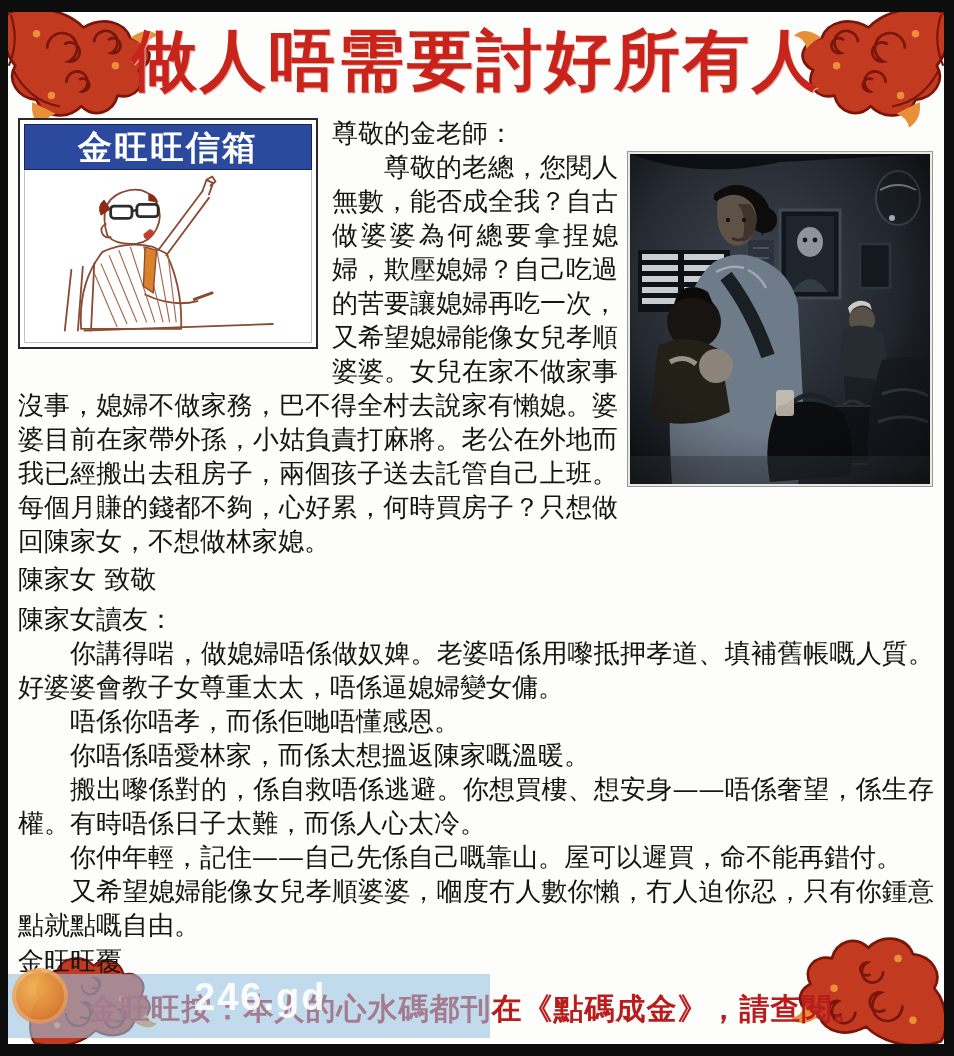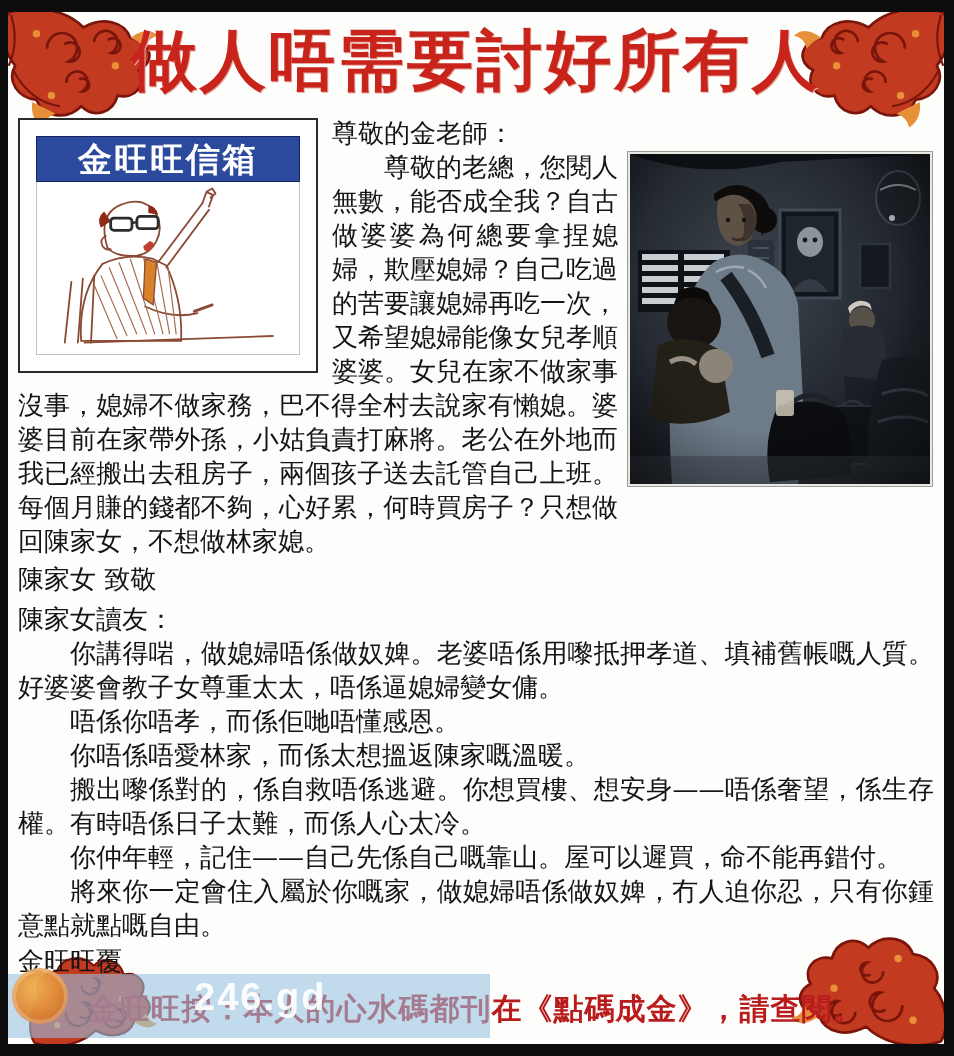--- a/index.html
+++ b/index.html
@@ -9,21 +9,21 @@
   .title{position:absolute;left:0;right:0;top:4px;text-align:center;font-size:66px;font-weight:bold;color:#c8241c;letter-spacing:3px;z-index:2;text-shadow:1px 1px 0 #e5a9a0;}
   
   .orn{position:absolute;z-index:1;pointer-events:none;}
   .orn svg{display:block;width:100%;height:100%;}
   .orn-tl{left:-6px;top:-6px;width:165px;height:128px;}
   .orn-tr{right:-6px;top:-6px;width:165px;height:128px;transform:scaleX(-1);}
   .orn-bl{left:-4px;bottom:-4px;width:185px;height:105px;transform:scaleY(-1);}
   .orn-br{right:-6px;bottom:-4px;width:170px;height:128px;transform:scale(-1,-1);}
   
   .content{position:absolute;left:10px;right:10px;top:104px;bottom:56px;z-index:2;font-size:26px;line-height:34px;color:#141414;text-align:justify;}
-  .letterbox{float:left;width:300px;margin:2px 14px 6px 0;border:2px solid #2a2a2a;background:#fff;padding:16px;box-sizing:border-box;}
+  .letterbox{float:left;width:300px;margin:2px 14px 6px 0;border:2px solid #2a2a2a;background:#fff;padding:4px;box-sizing:border-box;}
   .letterbox-header{background:#2b4a9e;color:#fff;font-family:"Liberation Sans",sans-serif;font-weight:bold;font-size:34px;line-height:44px;text-align:center;letter-spacing:2px;border:1px solid #16255c;}
   .letterbox-art{border:1px solid #c2c2c2;border-top:none;}
   .letterbox-art svg{display:block;width:100%;height:172px;}
   .photo{float:right;width:300px;height:330px;margin:38px 4px 12px 12px;background:#101317;box-shadow:0 0 0 2px #e8e8e4,0 0 0 3px #9a9a96;}
   .photo svg{display:block;width:100%;height:100%;}
   p{margin:0;}
   .indent2{text-indent:2em;}
   .indent3{text-indent:3em;}
   .letter-sig{text-align:left;padding-right:16px;margin:4px 0 6px;}
   .reply-sig{text-align:left;padding-right:64px;margin-top:2px;}
@@ -244,21 +244,21 @@
       <p>尊敬的金老師：</p>
       <p class="indent2">尊敬的老總，您閱人無數，能否成全我？自古做婆婆為何總要拿捏媳婦，欺壓媳婦？自己吃過的苦要讓媳婦再吃一次，又希望媳婦能像女兒孝順婆婆。女兒在家不做家事沒事，媳婦不做家務，巴不得全村去說家有懶媳。婆婆目前在家帶外孫，小姑負責打麻將。老公在外地而我已經搬出去租房子，兩個孩子送去託管自己上班。每個月賺的錢都不夠，心好累，何時買房子？只想做回陳家女，不想做林家媳。</p>
       <p class="letter-sig">陳家女 致敬</p>
 
       <p>陳家女讀友：</p>
       <p class="indent2">你講得啱，做媳婦唔係做奴婢。老婆唔係用嚟抵押孝道、填補舊帳嘅人質。好婆婆會教子女尊重太太，唔係逼媳婦變女傭。</p>
       <p class="indent2">唔係你唔孝，而係佢哋唔懂感恩。</p>
       <p class="indent2">你唔係唔愛林家，而係太想搵返陳家嘅溫暖。</p>
       <p class="indent2">搬出嚟係對的，係自救唔係逃避。你想買樓、想安身——唔係奢望，係生存權。有時唔係日子太難，而係人心太冷。</p>
       <p class="indent2">你仲年輕，記住——自己先係自己嘅靠山。屋可以遲買，命不能再錯付。</p>
-      <p class="indent2">將來你一定會住入屬於你嘅家，做媳婦唔係做奴婢，冇人迫你忍，只有你鍾意點就點嘅自由。</p>
+      <p class="indent2">又希望媳婦能像女兒孝順婆婆，嗰度冇人數你懶，冇人迫你忍，只有你鍾意點就點嘅自由。</p>
       <p class="reply-sig">金旺旺覆</p>
     </div>
 
     <div class="footer">金旺旺按：本人的心水碼都刊在《點碼成金》，請查閱。</div>
 
     <div class="watermark">
       <div class="watermark-logo"></div>
       <div class="watermark-text">246.gd</div>
     </div>
 

